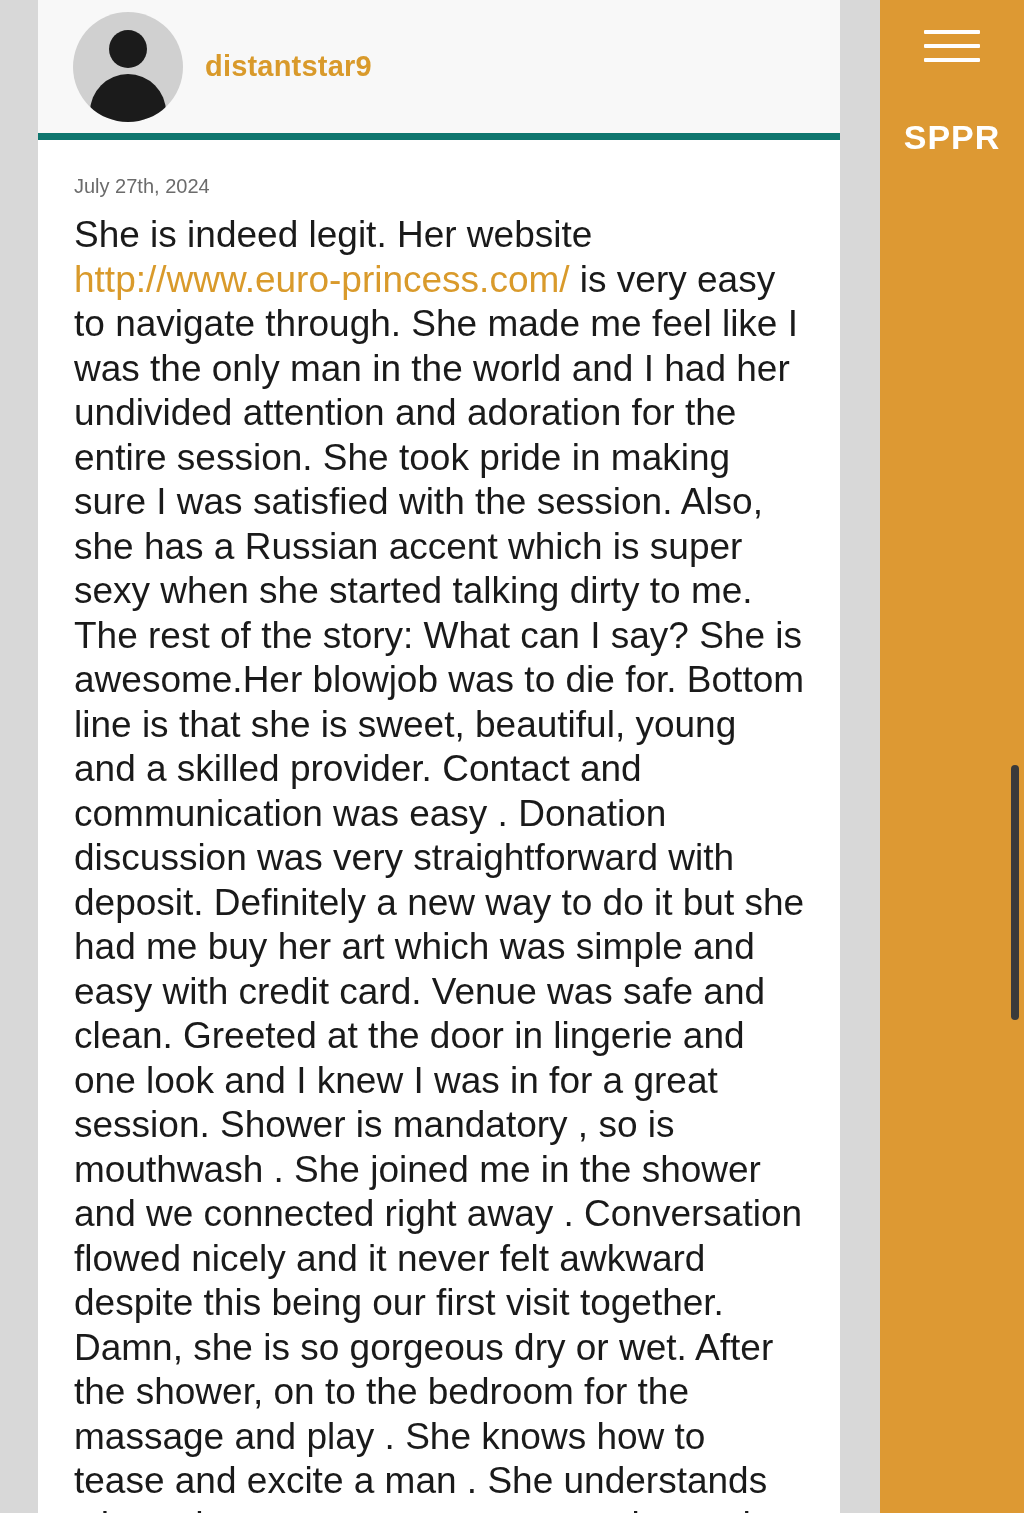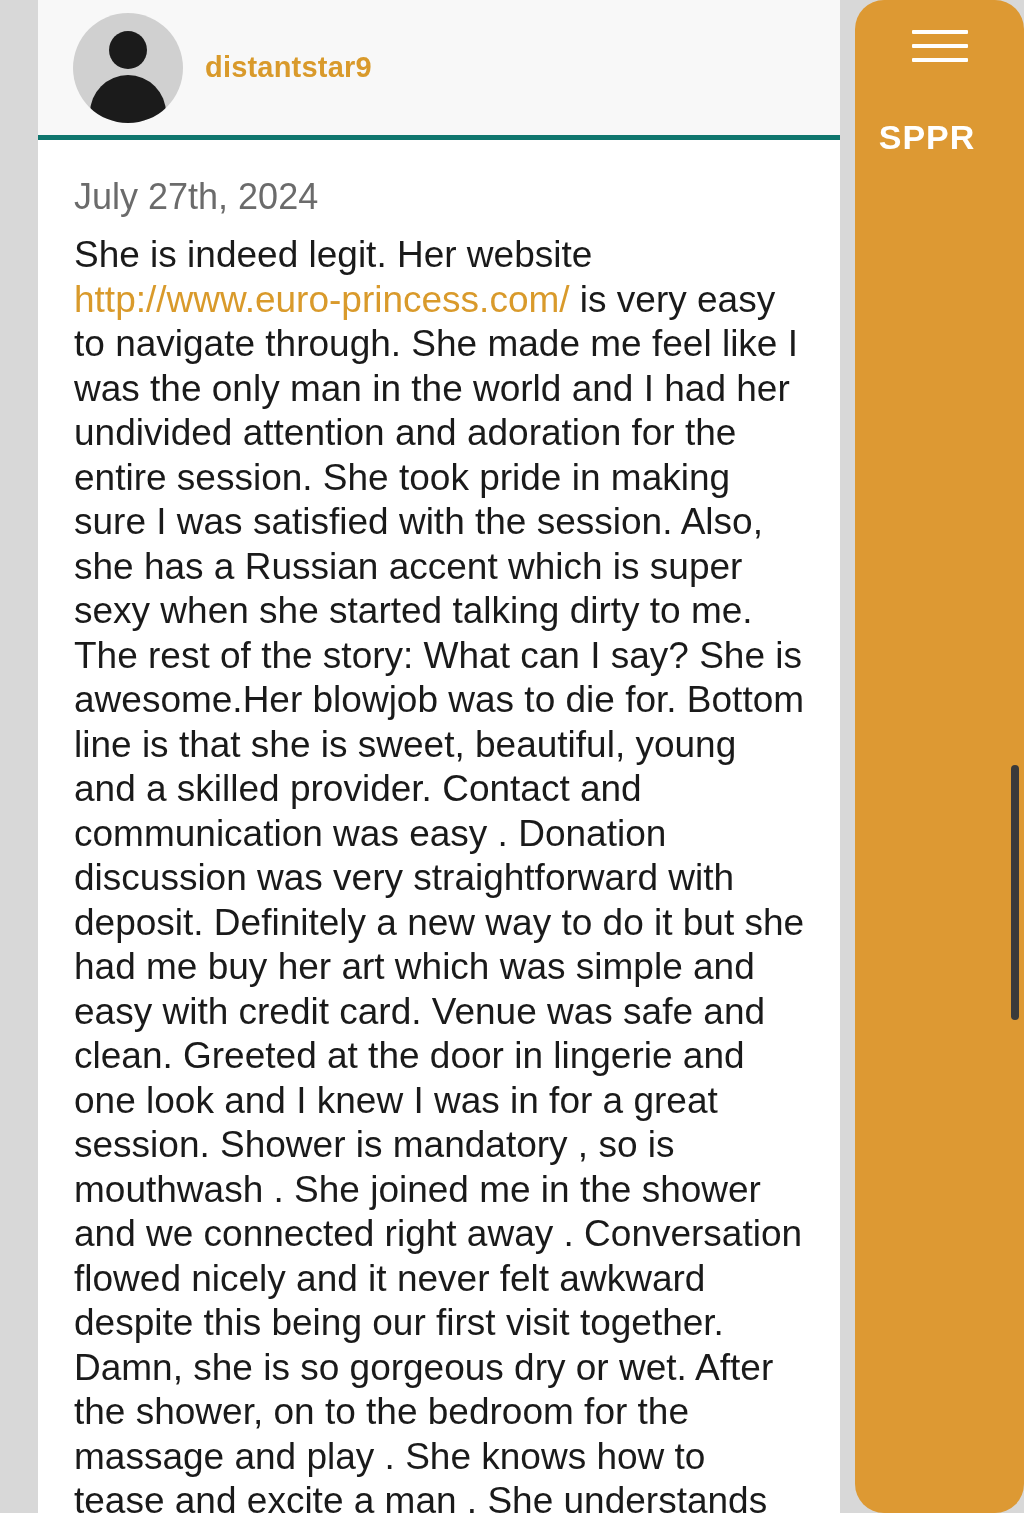--- a/index.html
+++ b/index.html
@@ -27,21 +27,21 @@
     top: 0;
     width: 802px;
     height: 1513px;
     background: #ffffff;
     overflow: hidden;
   }
 
   .post-header {
     height: 140px;
     background: #f8f8f8;
-    border-bottom: 5px solid #0f766e;
+    border-bottom: 7px solid #0f766e;
     display: flex;
     align-items: center;
     padding-left: 35px;
   }
 
   .avatar {
     width: 110px;
     height: 110px;
     border-radius: 50%;
     background: #d0d0d0;
@@ -77,45 +77,44 @@
     font-weight: bold;
     letter-spacing: 0.2px;
   }
 
   .post-body {
     padding: 34px 34px 0 36px;
   }
 
   .post-date {
     color: #6b6b6b;
-    font-size: 36px;
+    font-size: 20px;
     line-height: 1.25;
     margin-bottom: 14px;
   }
 
   .post-text {
     color: #1a1a1a;
     font-size: 37px;
     line-height: 44.5px;
     word-wrap: break-word;
   }
   .post-text a.link {
     color: #d99a2b;
     text-decoration: none;
   }
 
   
   .sidebar {
     position: absolute;
     right: 0;
     top: 0;
-    width: 169px;
+    width: 144px;
     height: 1513px;
     background: #dd9933;
-    border-radius: 29px;
   }
   .menu-btn {
     position: absolute;
     left: 50%;
     top: 30px;
     transform: translateX(-50%);
     width: 56px;
     height: 44px;
     cursor: pointer;
   }

